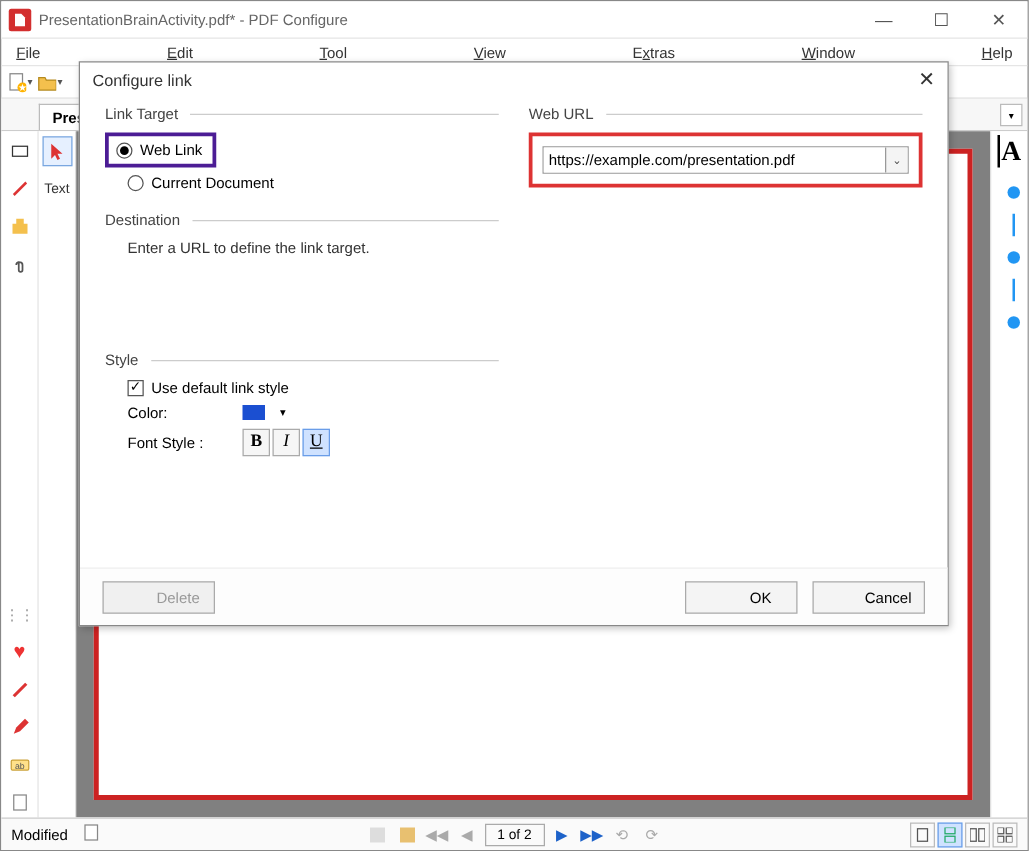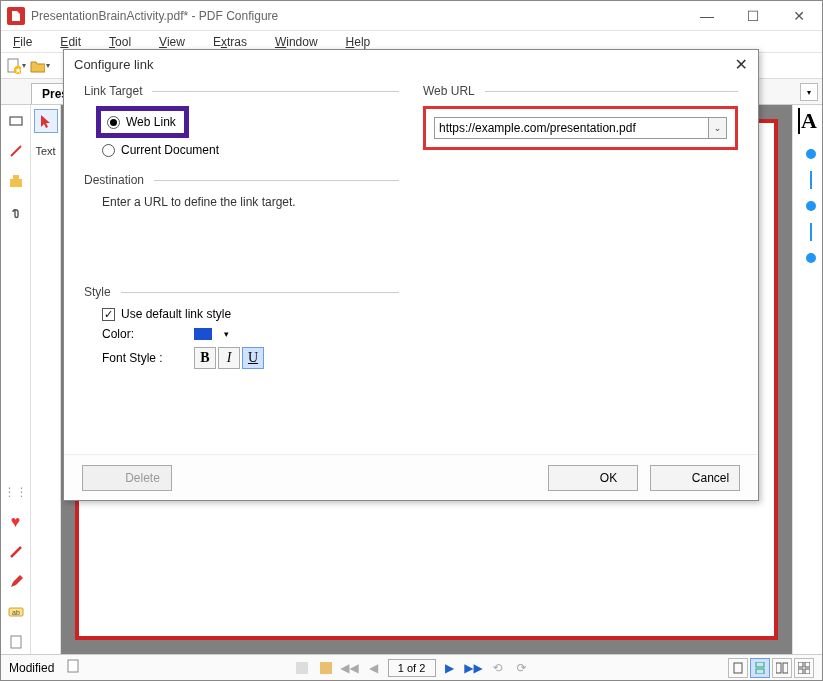--- a/index.html
+++ b/index.html
@@ -31,21 +31,22 @@
   }
   .titlebar .title { color:#666; flex:1; }
   .win-btns { display:flex; height:100%; }
   .win-btn { width:46px; display:flex;align-items:center;justify-content:center;color:#555;font-size:14px;}
   
   .menubar {
     height:22px;
     display:flex; align-items:center;
     padding: 0 6px;
     border-bottom: 1px solid #e5e5e5;
-    gap:16px;
+    gap:0;
+    justify-content:space-between;
   }
   .menubar span { padding:2px 6px; color:#333; }
   .menubar span u { text-decoration: underline; }
   
   .toolbar {
     height:26px;
     display:flex; align-items:center;
     padding:0 4px; gap:2px;
     border-bottom:1px solid #ddd;
   }
@@ -116,21 +117,21 @@
   .two-col{display:flex;gap:24px;}
   .col{flex:1;}
   .url-box{
     border:3px solid #d33; padding:8px 8px; margin-top:4px;
   }
   .combo{
     display:flex;border:1px solid #999;height:22px;
   }
   .combo input{flex:1;border:none;outline:none;padding:0 4px;font-size:12px;}
   .combo .dd{width:18px;border-left:1px solid #999;display:flex;align-items:center;justify-content:center;font-size:9px;color:#444;background:#f4f4f4;}
-  .hl-box{border:5px solid #4c1d95;display:inline-block;padding:2px 8px 2px 6px;margin-left:12px;}
+  .hl-box{border:3px solid #4c1d95;display:inline-block;padding:2px 8px 2px 6px;}
   .dest-text{margin-left:18px;color:#333;}
   .style-row{display:flex;align-items:center;margin:6px 0 6px 18px;gap:12px;}
   .chk{display:flex;align-items:center;gap:6px;margin-left:18px;}
   .chkbox{width:13px;height:13px;border:1px solid #555;display:flex;align-items:center;justify-content:center;font-size:10px;}
   .chkbox.checked::after{content:"✓";font-size:11px;line-height:1;color:#000;}
   .color-swatch{width:18px;height:12px;background:#1b4fd1;display:inline-block;}
   .style-btns{display:flex;gap:2px;}
   .sbtn{width:22px;height:22px;border:1px solid #aaa;background:#f6f6f6;display:flex;align-items:center;justify-content:center;font-family:"Times New Roman",serif;font-size:14px;}
   .sbtn.b{font-weight:bold;}
   .sbtn.i{font-style:italic;}

